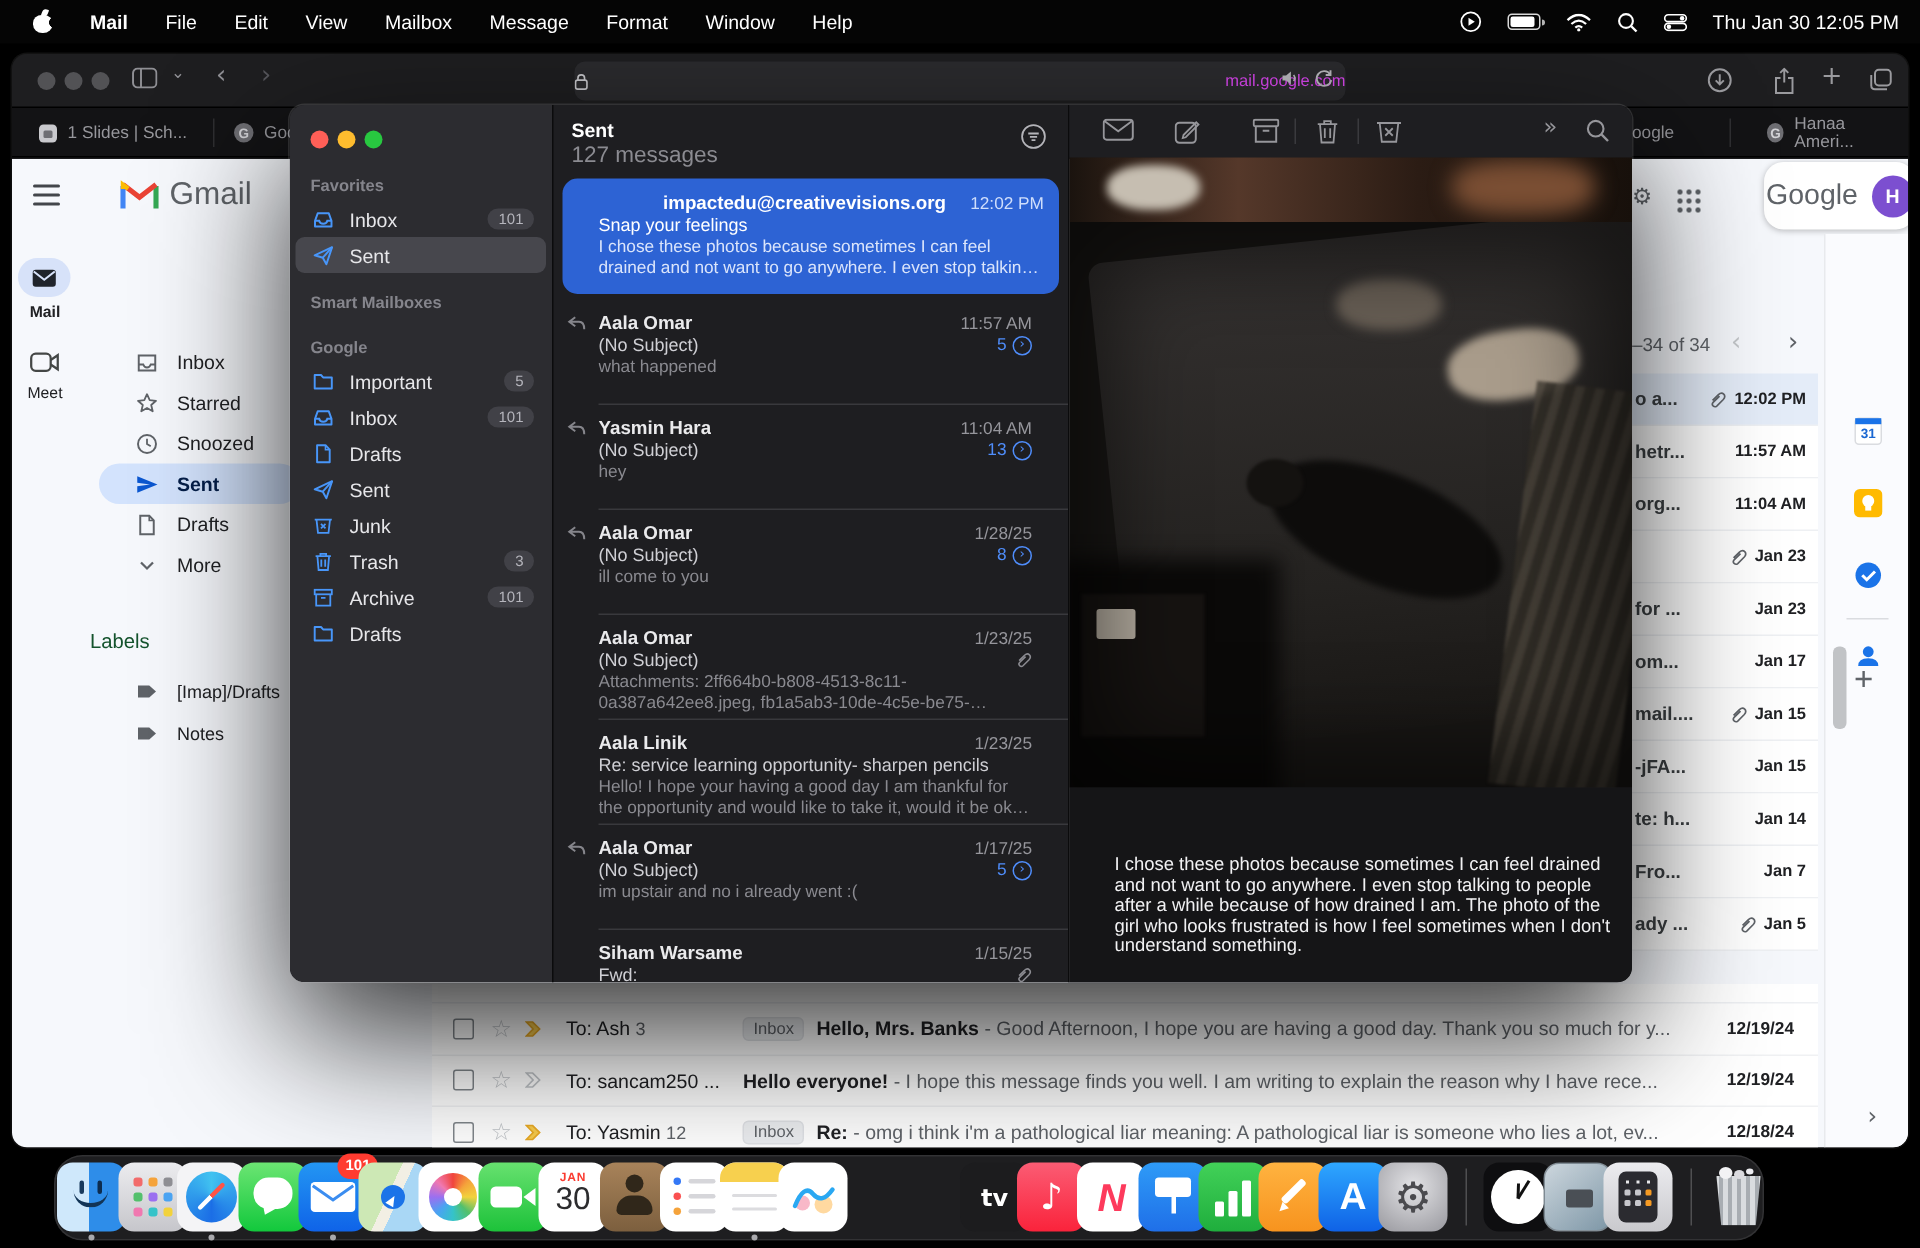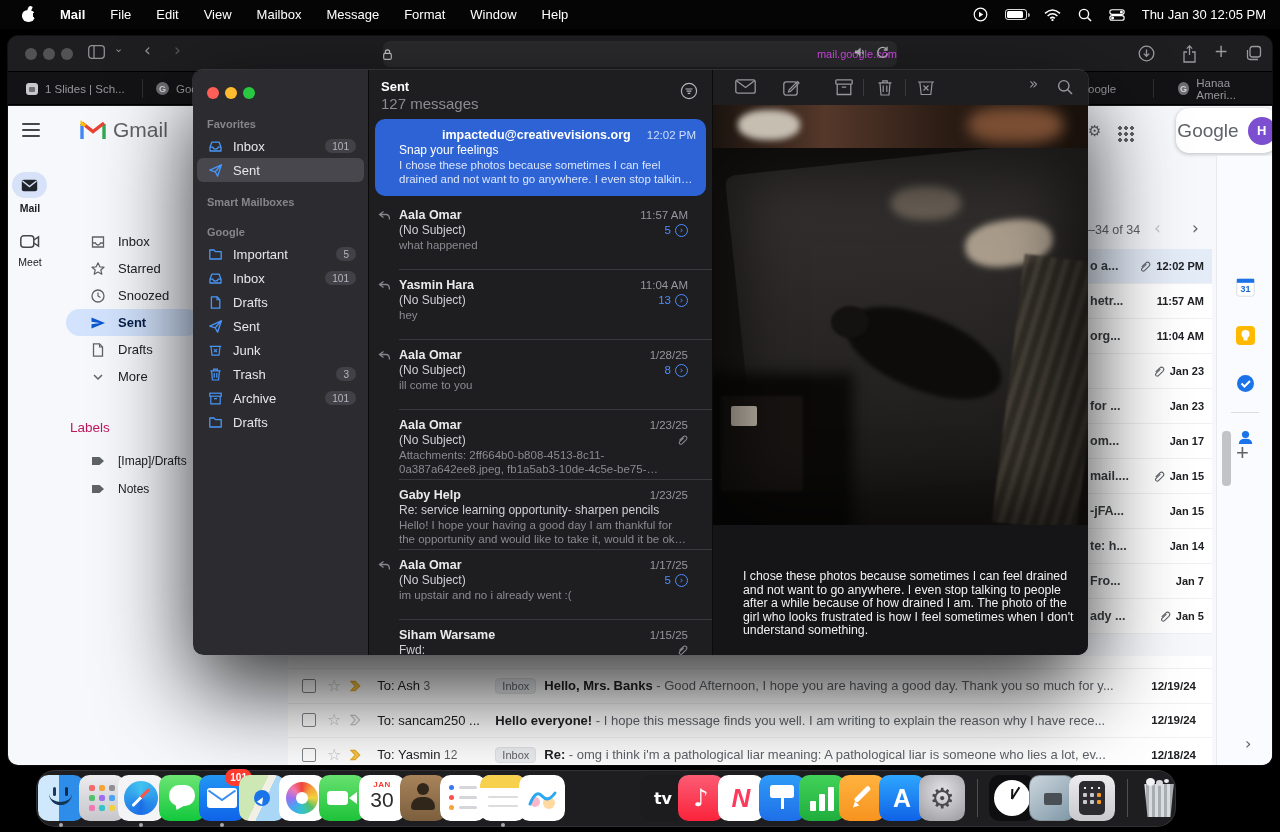--- a/index.html
+++ b/index.html
@@ -53,21 +53,21 @@
     display:flex;align-items:center;justify-content:center;}
   .g-rail-label{position:absolute;left:0px;width:44px;text-align:center;font-size:10.5px;color:#202124;font-weight:600;}
   .g-meet{position:absolute;left:12px;top:128px;color:#444;}
   .g-compose{position:absolute;left:60px;top:60px;width:122px;height:46px;border-radius:16px;background:#c2e7ff;
     display:flex;align-items:center;box-shadow:0 1px 2px rgba(0,0,0,.15);}
   .g-compose .lbl{margin-left:10px;font-size:13.5px;font-weight:600;color:#001d35;}
   .g-nav{position:absolute;left:58px;top:122px;width:134px;}
   .gnav{height:27px;display:flex;align-items:center;padding-left:24px;border-radius:14px;font-size:13px;color:#202124;}
   .gnav .g-label{margin-left:12px;white-space:nowrap;}
   .gnav.gsel{background:#d3e3fd;font-weight:700;color:#041e49;}
-  .g-labels-title{position:absolute;left:62px;top:314px;font-size:13.5px;color:#be185d;}
+  .g-labels-title{position:absolute;left:52px;top:314px;font-size:13.5px;color:#14532d;}
   .g-labels{position:absolute;left:58px;top:341px;width:140px;}
   .glab{height:28px;display:flex;align-items:center;padding-left:24px;font-size:12px;color:#202124;}
   .glab .g-label{margin-left:12px;white-space:nowrap;}
   .ico-slot{display:inline-flex;width:16px;height:16px;align-items:center;justify-content:center;flex:0 0 16px;}
 
   .g-chip{position:absolute;left:1168px;top:2px;width:101px;height:45px;background:#fff;border-radius:13px;
     box-shadow:0 1px 4px rgba(0,0,0,.25);display:flex;align-items:center;justify-content:center;gap:9px;}
   .g-chip .brand{font-size:19px;color:#5f6368;}
   .g-chip .ava{width:28px;height:28px;border-radius:50%;background:#7c4fd0;color:#fff;font-size:13px;font-weight:700;
     display:flex;align-items:center;justify-content:center;}
@@ -864,21 +864,21 @@
                 <svg width="12" height="12" viewBox="0 0 14 14">
                   <path d="M4 7.5 L8.2 3.3 Q10.4 1.4 12 3 Q13.6 4.6 11.7 6.8 L7 11.5 Q5.7 12.6 4.4 11.4 Q3.2 10.2 4.4 8.9 L9 4.4" fill="none" stroke="#8b8b91" stroke-width="1.2"></path>
                 </svg>
               </span>
             </div>
             <div class="m-snip">Attachments: 2ff664b0-b808-4513-8c11-0a387a642ee8.jpeg, fb1a5ab3-10de-4c5e-be75-66e1a1236769.jpeg</div>
           </div>
           <div class="mrow">
 
             <div class="m-top">
-              <span class="m-sender">Gaby Help</span>
+              <span class="m-sender">Aala Linik</span>
               <span class="m-date">1/23/25</span>
             </div>
             <div class="m-mid">
               <span class="m-subj">Re: service learning opportunity- sharpen pencils</span>
 
             </div>
             <div class="m-snip">Hello! I hope your having a good day I am thankful for the opportunity and would like to take it, would it be okay for me to...</div>
           </div>
           <div class="mrow">
             <span class="m-arrow">

